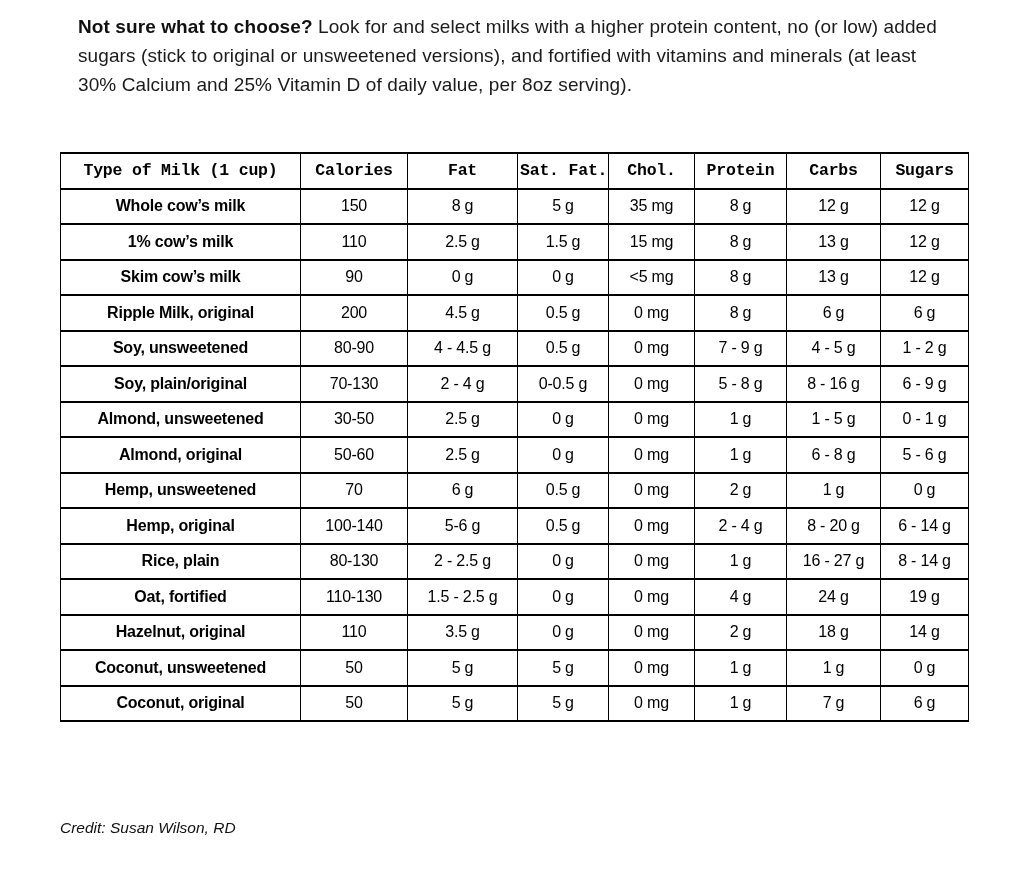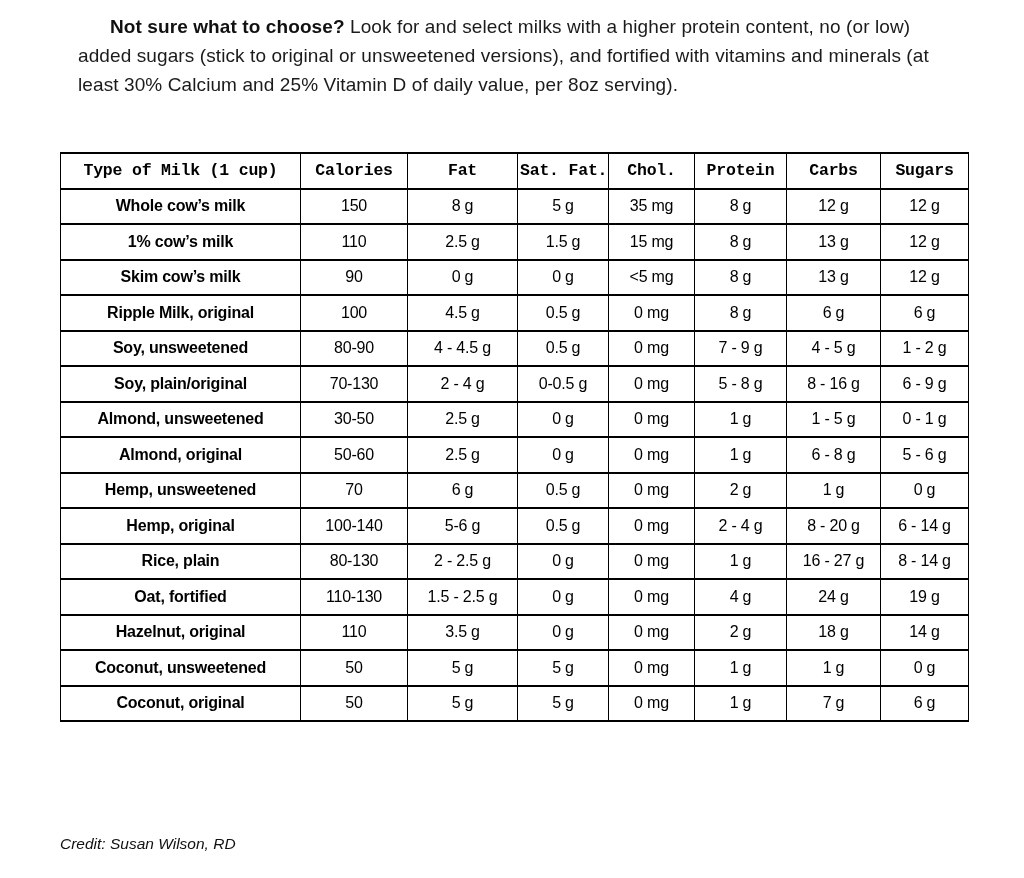--- a/index.html
+++ b/index.html
@@ -24,21 +24,20 @@
     top: 12px;
     width: 874px;
     font-size: 19px;
     line-height: 29px;
     color: #1b1b1b;
     letter-spacing: 0.1px;
   }
   .intro .lead {
     font-weight: 700;
     color: #111111;
-    margin-left: 32px;
   }
   table.milk-table {
     position: absolute;
     left: 60px;
     top: 152px;
     width: 908px;
     border-collapse: collapse;
     table-layout: fixed;
   }
   table.milk-table th,
@@ -65,21 +64,20 @@
     font-weight: 700;
     font-size: 16px;
   }
   .credit {
     position: absolute;
     left: 60px;
     top: 819px;
     font-style: italic;
     font-size: 15.5px;
     color: #111111;
-    margin-top: 16px;
   }
 </style>
 </head>
 <body>
 
 <div class="page">
 
   <p class="intro"><span class="lead">Not sure what to choose?</span><span> Look for and select milks with a higher protein content, no (or low) added sugars (stick to original or unsweetened versions), and fortified with vitamins and minerals (at least 30% Calcium and 25% Vitamin D of daily value, per 8oz serving).</span></p>
 
   <table class="milk-table">
@@ -131,21 +129,21 @@
           <td>90</td>
           <td>0 g</td>
           <td>0 g</td>
           <td>&lt;5 mg</td>
           <td>8 g</td>
           <td>13 g</td>
           <td>12 g</td>
         </tr>
         <tr>
           <td class="rowlabel">Ripple Milk, original</td>
-          <td>100</td>
+          <td>200</td>
           <td>4.5 g</td>
           <td>0.5 g</td>
           <td>0 mg</td>
           <td>8 g</td>
           <td>6 g</td>
           <td>6 g</td>
         </tr>
         <tr>
           <td class="rowlabel">Soy, unsweetened</td>
           <td>80-90</td>

